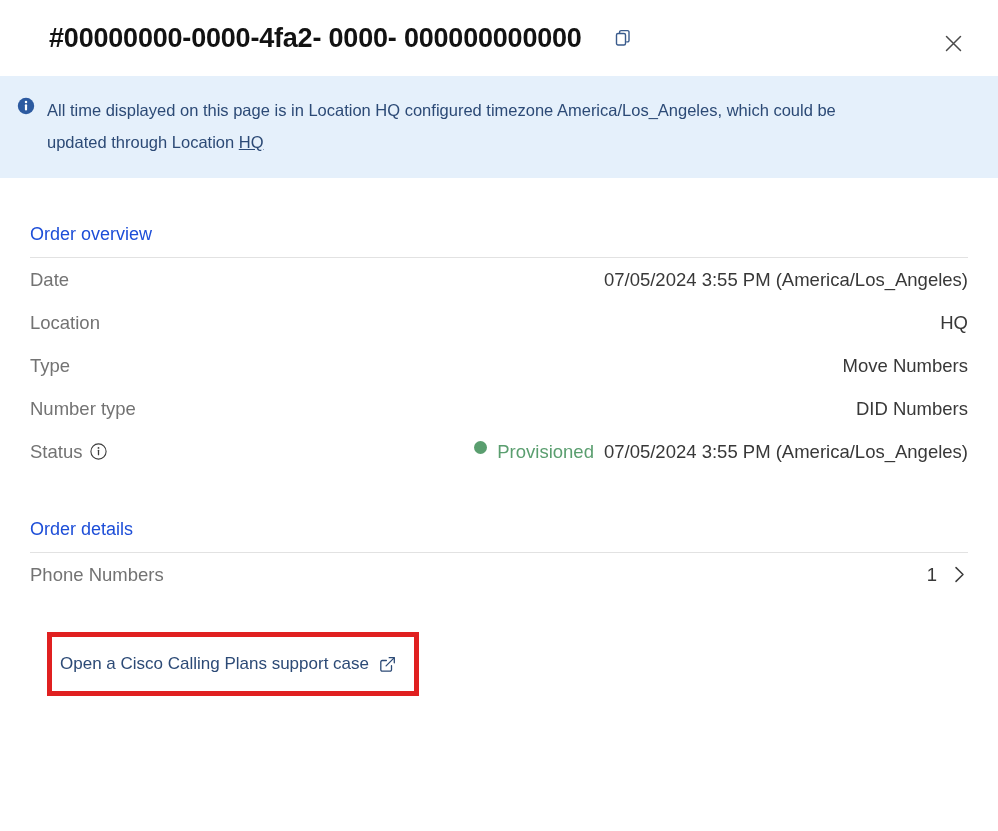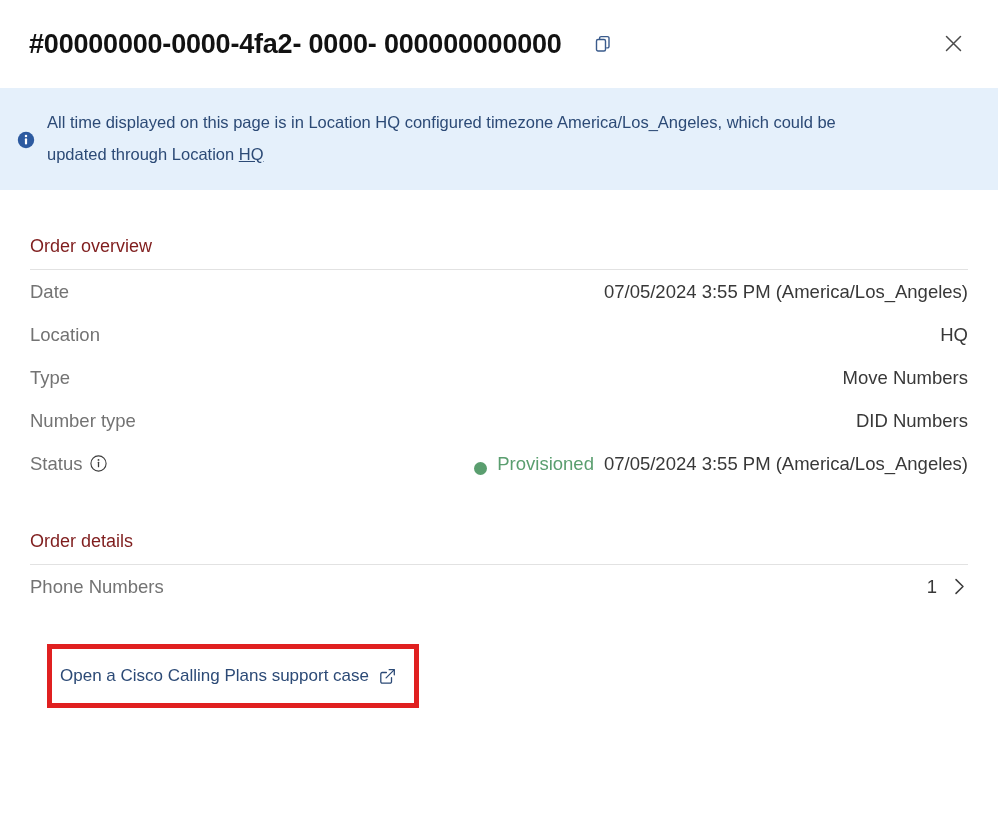--- a/index.html
+++ b/index.html
@@ -11,26 +11,27 @@
     height: 831px;
     background: #ffffff;
     font-family: "Liberation Sans", sans-serif;
     color: #121212;
     overflow: hidden;
   }
 
   
   .header {
     position: relative;
-    height: 88px;
+    height: 76px;
     box-sizing: border-box;
     display: flex;
     align-items: center;
     padding: 0 26px 0 29px;
     background: #ffffff;
+    margin-left: 20px;
   }
   .header-title {
     font-size: 27px;
     font-weight: 700;
     letter-spacing: -0.2px;
     color: #121212;
     white-space: nowrap;
   }
   .copy-icon-btn {
     margin-left: 30px;
@@ -51,21 +52,21 @@
     align-items: center;
     justify-content: center;
     cursor: pointer;
   }
 
   
   .banner {
     background: #e5f0fb;
     padding: 18px 24px 20px 17px;
     display: flex;
-    align-items: center;
+    align-items: flex-start;
     box-sizing: border-box;
   }
   .banner-icon {
     flex: 0 0 auto;
     margin-top: 3px;
     margin-right: 12px;
     width: 18px;
     height: 18px;
   }
   .banner-text {
@@ -79,21 +80,21 @@
     text-decoration: underline;
     cursor: pointer;
   }
 
   
   .content {
     padding: 0 30px;
   }
   .section-title {
     font-size: 18px;
-    color: #7f1d1d;
+    color: #1d4ed8;
     font-weight: 400;
     padding-top: 46px;
     padding-bottom: 12px;
     border-bottom: 1px solid #e2e2e2;
   }
   .row {
     display: flex;
     align-items: center;
     justify-content: space-between;
     height: 43px;
@@ -114,21 +115,21 @@
   .info-circle-icon {
     width: 17px;
     height: 17px;
     display: inline-flex;
     cursor: pointer;
   }
 
   
   .status-value {
     display: flex;
-    align-items: flex-end;
+    align-items: flex-start;
     justify-content: flex-end;
     gap: 10px;
     white-space: nowrap;
   }
   .status-dot {
     width: 13px;
     height: 13px;
     border-radius: 50%;
     background: #5a9e6f;
     flex: 0 0 auto;

